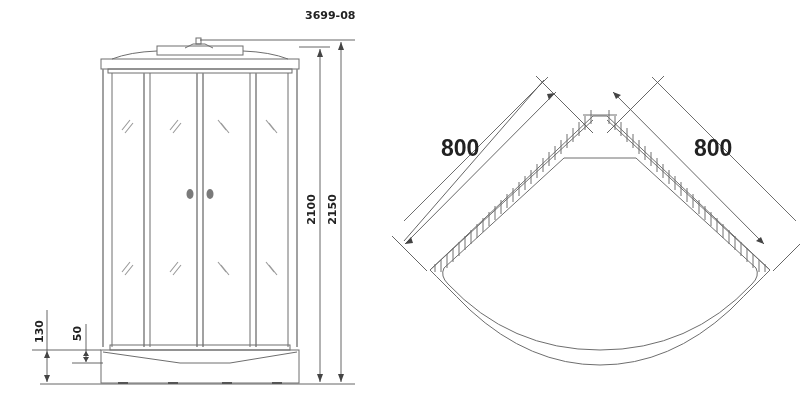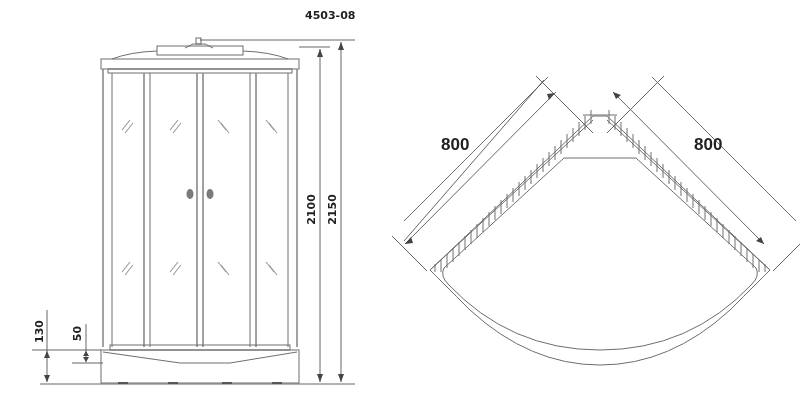--- a/index.html
+++ b/index.html
@@ -6,21 +6,21 @@
   body { width: 800px; height: 413px; overflow: hidden; position: relative;
          font-family: "DejaVu Sans", "Liberation Sans", sans-serif; }
   #drawing { position: absolute; left: 0; top: 0; width: 800px; height: 413px; }
   .ln { fill: none; stroke: #6e6e6e; stroke-width: 1; }
   .ln2 { fill: none; stroke: #8a8a8a; stroke-width: 1.6; }
   .dim { fill: none; stroke: #555; stroke-width: 0.9; }
   .hatch { stroke: #707070; stroke-width: 1; }
   .glass { stroke: #9a9a9a; stroke-width: 1.1; }
   .lbl { position: absolute; color: #222; font-weight: bold; white-space: nowrap; }
   .model { font-family: "DejaVu Sans", sans-serif; font-size: 11px; left: 305px; top: 9px; }
-  .big { font-family: "Liberation Sans", sans-serif; font-size: 17px; }
+  .big { font-family: "Liberation Sans", sans-serif; font-size: 23px; }
   .vlabel { font-family: "DejaVu Sans", sans-serif; font-size: 11px; transform: rotate(-90deg); transform-origin: center; }
 </style>
 </head>
 <body>
 
 <svg id="drawing" viewBox="0 0 800 413" xmlns="http://www.w3.org/2000/svg">
 
   <g>
 
     <g>
@@ -136,21 +136,21 @@
       <path d="M405 244 L411 237 L413 243 Z" fill="#444"></path>
 
       <line class="dim" x1="613" y1="92" x2="764" y2="244"></line>
       <line class="dim" x1="664" y1="76" x2="607" y2="133"></line>
       <line class="dim" x1="808" y1="236" x2="773" y2="271"></line>
       <path d="M613 92 L621 95 L616 99 Z M764 244 L756 241 L761 237 Z" fill="#444"></path>
     </g>
   </g>
 </svg>
 
-<div class="lbl model">4503-08</div>
+<div class="lbl model">3699-08</div>
 
 <div class="lbl vlabel" style="left:296px; top:203px;">2100</div>
 <div class="lbl vlabel" style="left:317px; top:203px;">2150</div>
 <div class="lbl vlabel" style="left:28px; top:325px;">130</div>
 <div class="lbl vlabel" style="left:70px; top:327px;">50</div>
 
 <div class="lbl big" style="left:441px; top:135px;">800</div>
 <div class="lbl big" style="left:694px; top:135px;">800</div>
 
 </body></html>

